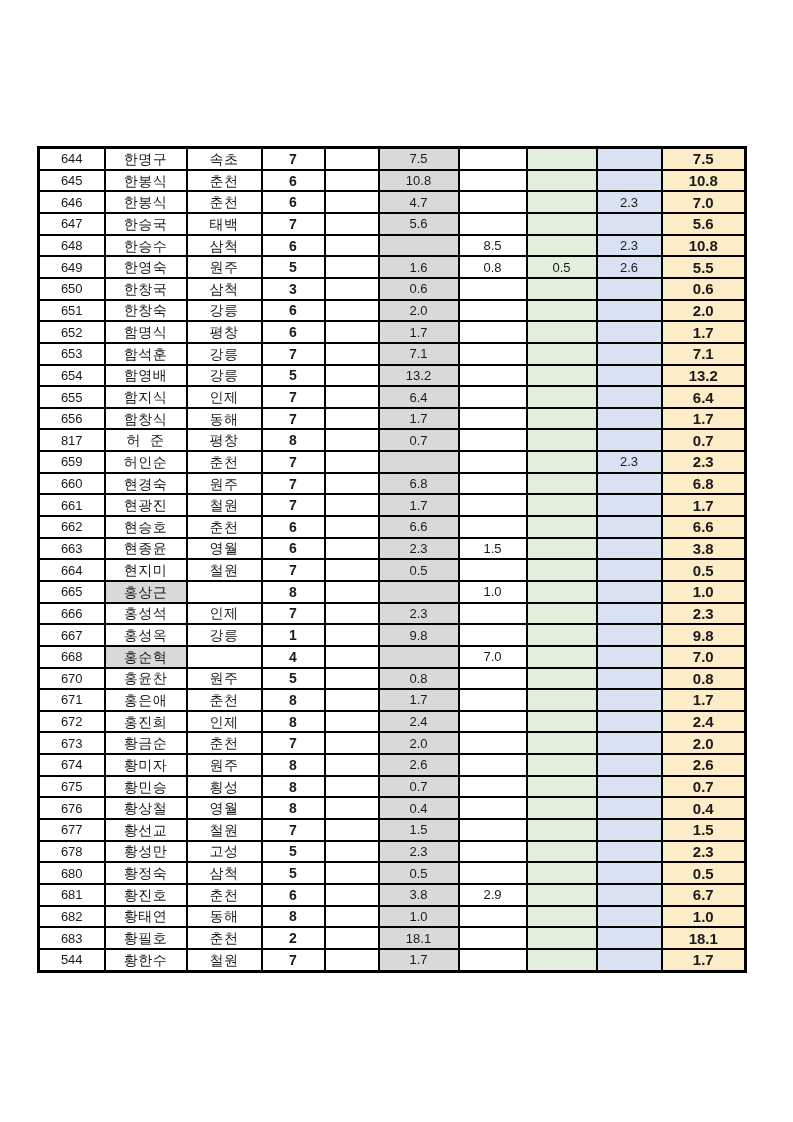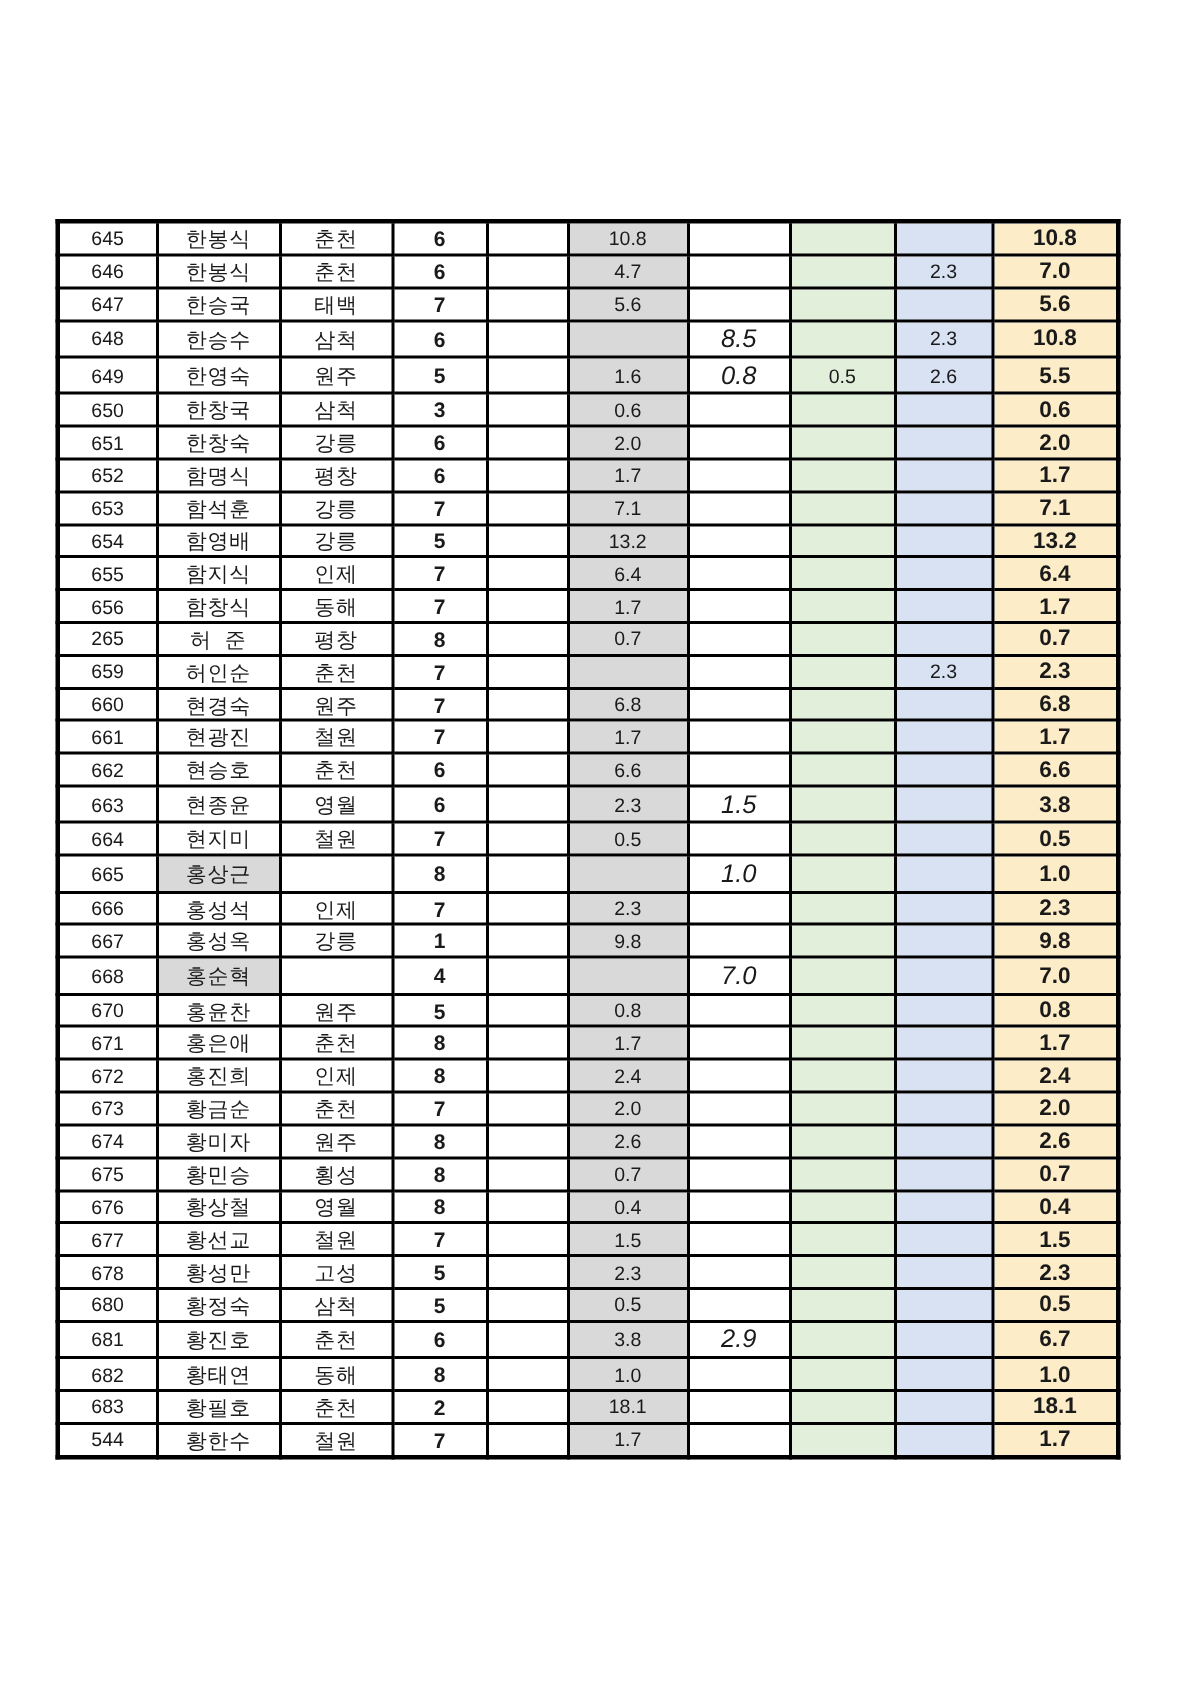--- a/index.html
+++ b/index.html
@@ -32,21 +32,21 @@
     vertical-align: middle;
     overflow: hidden;
     line-height: 1;
     color: #1a1a1a;
   }
   td.c-no    { font-size: 13px; }
   td.c-name  { font-size: 14px; white-space: pre; letter-spacing: 0.5px; }
   td.c-city  { font-size: 14px; letter-spacing: 0.5px; }
   td.c-count { font-size: 14px; font-weight: 700; }
   td.c-base  { background: var(--gray, #d9d9d9); font-size: 13px; color: #3d3d3d; }
-  td.c-extra1{ font-size: 17px; color: #333333; font-style: italic; }
+  td.c-extra1{ font-size: 13px; color: #333333; }
   td.c-extra2{ background: var(--green, #e2efda); font-size: 13px; color: #333333; }
   td.c-extra3{ background: var(--blue, #d9e2f3); font-size: 13px; color: #333333; }
   td.c-total {
     background: var(--orange, #fdecc8);
     font-size: 15px;
     font-weight: 700;
     border-left: 3px solid var(--border, #000);
     color: #000000;
   }
   td.c-name.shaded { background: var(--gray, #d9d9d9); }
@@ -63,20 +63,32 @@
       <col style="width:63px">
       <col style="width:54px">
       <col style="width:80px">
       <col style="width:68px">
       <col style="width:70px">
       <col style="width:65px">
       <col style="width:84px">
     </colgroup>
     <tbody>
         <tr>
+          <td class="c-no">644</td>
+          <td class="c-name">한명구</td>
+          <td class="c-city">속초</td>
+          <td class="c-count">7</td>
+          <td class="c-spare"></td>
+          <td class="c-base">7.5</td>
+          <td class="c-extra1"></td>
+          <td class="c-extra2"></td>
+          <td class="c-extra3"></td>
+          <td class="c-total">7.5</td>
+        </tr>
+        <tr>
           <td class="c-no">645</td>
           <td class="c-name">한봉식</td>
           <td class="c-city">춘천</td>
           <td class="c-count">6</td>
           <td class="c-spare"></td>
           <td class="c-base">10.8</td>
           <td class="c-extra1"></td>
           <td class="c-extra2"></td>
           <td class="c-extra3"></td>
           <td class="c-total">10.8</td>
@@ -207,21 +219,21 @@
           <td class="c-city">동해</td>
           <td class="c-count">7</td>
           <td class="c-spare"></td>
           <td class="c-base">1.7</td>
           <td class="c-extra1"></td>
           <td class="c-extra2"></td>
           <td class="c-extra3"></td>
           <td class="c-total">1.7</td>
         </tr>
         <tr>
-          <td class="c-no">265</td>
+          <td class="c-no">817</td>
           <td class="c-name">허  준</td>
           <td class="c-city">평창</td>
           <td class="c-count">8</td>
           <td class="c-spare"></td>
           <td class="c-base">0.7</td>
           <td class="c-extra1"></td>
           <td class="c-extra2"></td>
           <td class="c-extra3"></td>
           <td class="c-total">0.7</td>
         </tr>

